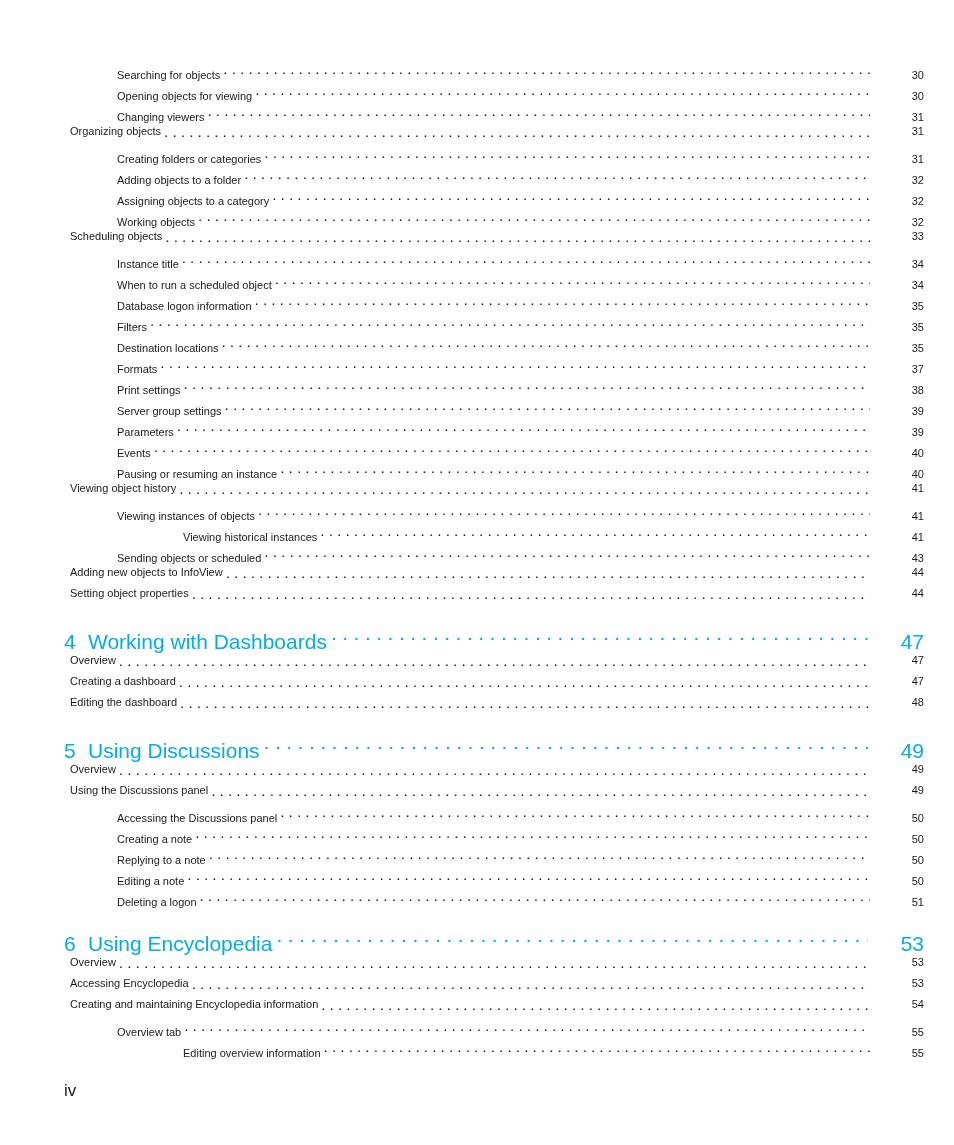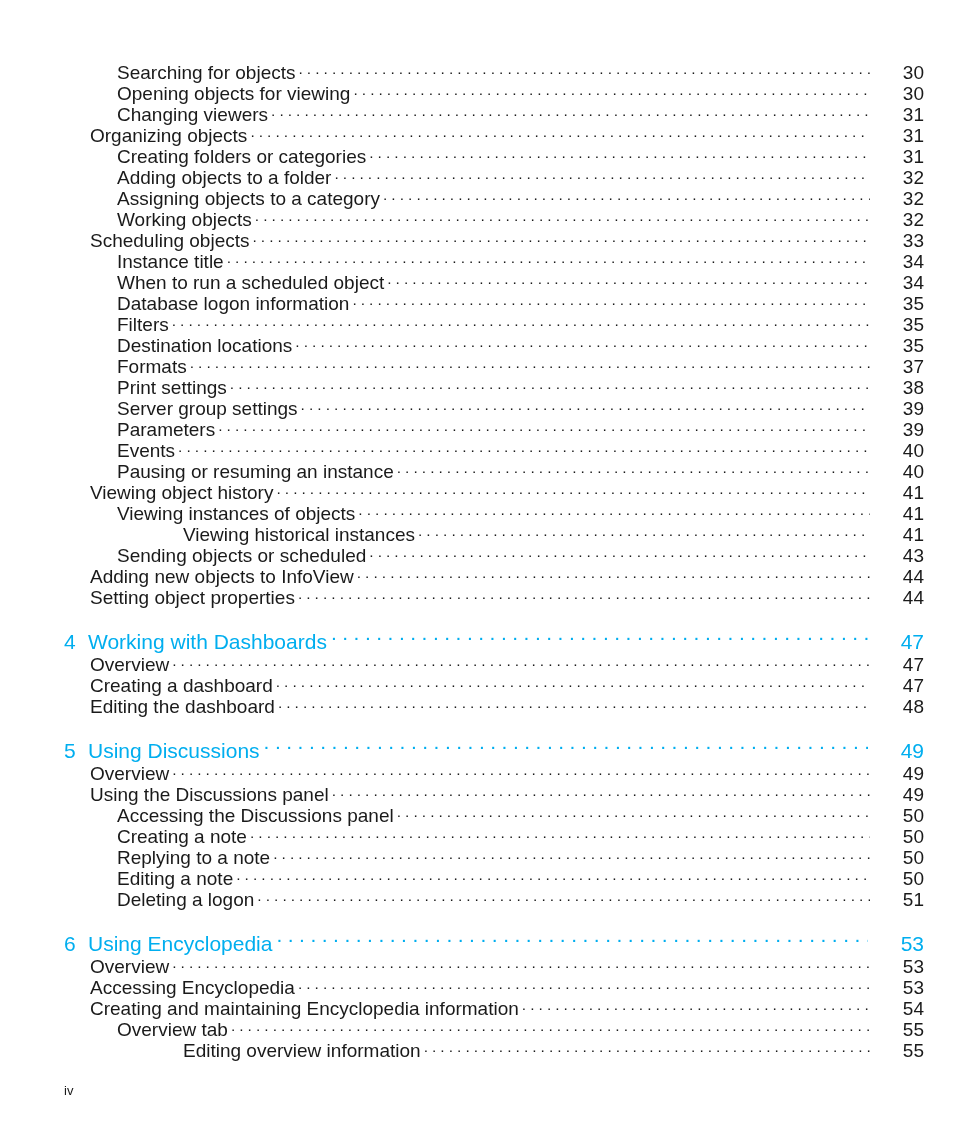--- a/index.html
+++ b/index.html
@@ -23,21 +23,21 @@
     top: 58px;
     width: 954px;
   }
 
   
   .row {
     display: flex;
     align-items: baseline;
     height: 21px;
     line-height: 21px;
-    font-size: 19px;
+    font-size: 11px;
     white-space: nowrap;
   }
 
   .row .label {
     flex: 0 0 auto;
     padding-right: 3px;
   }
 
   .row .leader {
     flex: 1 1 auto;
@@ -57,21 +57,21 @@
   }
 
   .row .pagenum {
     flex: 0 0 auto;
     width: 46px;
     text-align: right;
     padding-left: 8px;
   }
 
   
-  .lvl1 { padding-left: 90px; }
+  .lvl1 { padding-left: 70px; align-items: flex-end; }
   .lvl2 { padding-left: 117px; }
   .lvl3 { padding-left: 143px; margin-left: 40px; }
 
   
   .chapter {
     height: 30px;
     line-height: 30px;
     font-size: 21px;
     color: #00aeef;
     padding-left: 0;
@@ -105,21 +105,21 @@
   
   .chapter + .row { margin-top: 1px; }
 
   .right-pad { padding-right: 30px; }
 
   
   #footer {
     position: absolute;
     left: 64px;
     top: 1083px;
-    font-size: 13px;
+    font-size: 17px;
     line-height: 16px;
     color: #1a1a1a;
   }
 </style>
 </head>
 <body>
 
 <div id="toc">
     <div class="row right-pad lvl2">
       <span class="label">Searching for objects</span>

